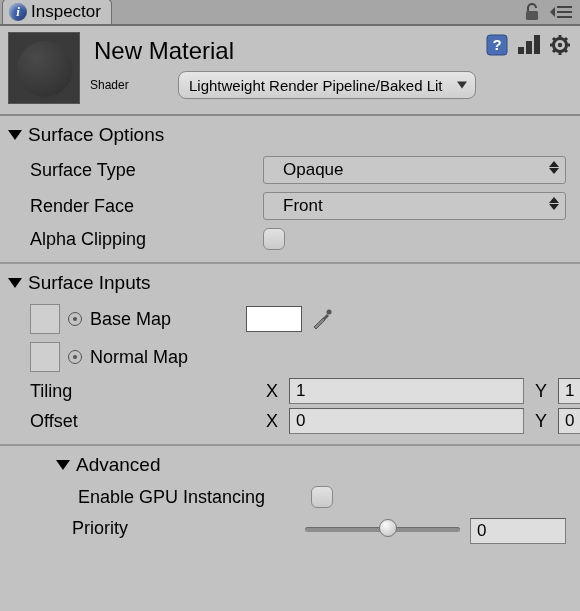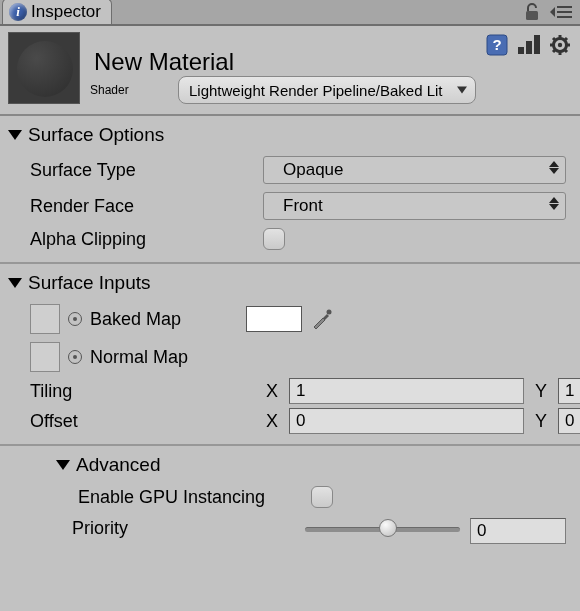--- a/index.html
+++ b/index.html
@@ -6,21 +6,21 @@
   body { margin: 0; background: #c2c2c2; width: 580px; height: 611px; font-size: 16px; color: #000; }
   .tab-strip { height: 26px; background: #a6a6a6; display: flex; align-items: flex-end; border-bottom: 2px solid #6e6e6e; position: relative; }
   .tab { height: 26px; background: #c2c2c2; border: 1px solid #6e6e6e; border-bottom: none; border-radius: 6px 6px 0 0; display: flex; align-items: center; padding: 0 10px 0 6px; gap: 4px; margin-left: 2px; font-size: 17px; }
   .tab .info-icon { width: 18px; height: 18px; border-radius: 50%; background: #3a5ea8; display: flex; align-items: center; justify-content: center; color: #fff; font-style: italic; font-family: Georgia,serif; font-size: 13px; font-weight: bold; position: relative; }
   .tab .info-icon::after { content:""; position:absolute; width:18px;height:18px;border-radius:50%; box-shadow: inset 2px 2px 4px rgba(255,255,255,.5), inset -2px -2px 4px rgba(0,0,0,.3); }
   .strip-right { position: absolute; right: 8px; top: 3px; display: flex; align-items: center; gap: 10px; }
   .lock-icon svg, .menu-icon svg { display:block; }
   .header { display: flex; padding: 6px 8px 10px 8px; gap: 10px; border-bottom: 2px solid #888; }
   .preview { width: 72px; height: 72px; background: #3a3a3a; border: 1px solid #555; position: relative; overflow: hidden; }
   .preview::before { content:""; position:absolute; left:8px; top:8px; width:56px; height:56px; border-radius:50%; background: radial-gradient(circle at 35% 30%, #4a4a4a, #2c2c2c); }
-  .header-main { flex: 1; display:flex; flex-direction:column; justify-content:flex-end; }
+  .header-main { flex: 1; display:flex; flex-direction:column; justify-content:center; gap:6px;}
   .mat-name { font-size: 24px; padding-left: 4px; }
   .shader-row { display:flex; align-items:center; gap: 12px; }
   .shader-label { font-size: 12px; width: 76px; }
   .dropdown { flex:1; height: 28px; background: linear-gradient(#e6e6e6,#cfcfcf); border: 1px solid #888; border-radius: 8px; display:flex; align-items:center; padding: 0 22px 0 10px; font-size: 15px; position: relative; }
   .dropdown .caret { position:absolute; right:8px; top:50%; transform:translateY(-50%); width:0;height:0;border-left:5px solid transparent;border-right:5px solid transparent;border-top:7px solid #333; }
   .header-icons { display:flex; gap: 10px; align-items:flex-start; padding-top:2px;}
   .hicon { width:22px; height:22px; display:flex;align-items:center;justify-content:center; }
   .section { padding: 2px 0 8px 0; border-bottom: 2px solid #979797; }
   .section:last-of-type { border-bottom:none;margin-left:48px;}
   .foldout { display:flex; align-items:center; font-size: 19px; padding: 6px 0 6px 8px; gap:2px;}
@@ -154,21 +154,21 @@
 </div>
 
 <div class="section">
   <div class="foldout">
     <span class="tri"></span>
     <span>Surface Inputs</span>
   </div>
   <div class="map-row">
     <span class="tex-slot"></span>
     <span class="target"></span>
-    <span style="flex:0 0 148px;">Baked Map</span>
+    <span style="flex:0 0 148px;">Base Map</span>
     <span class="color-swatch"></span>
     <span class="eyedrop">
       <svg width="24" height="24" viewBox="0 0 24 24">
           <path d="M4 20 L13 11 L15 13 L6 22 Z" fill="#888" stroke="#555"></path>
           <path d="M13 11 L17 7 L19 9 L15 13 Z" fill="#555"></path>
           <circle cx="19" cy="5" r="2.5" fill="#555"></circle>
         </svg>
     </span>
   </div>
   <div class="map-row">

